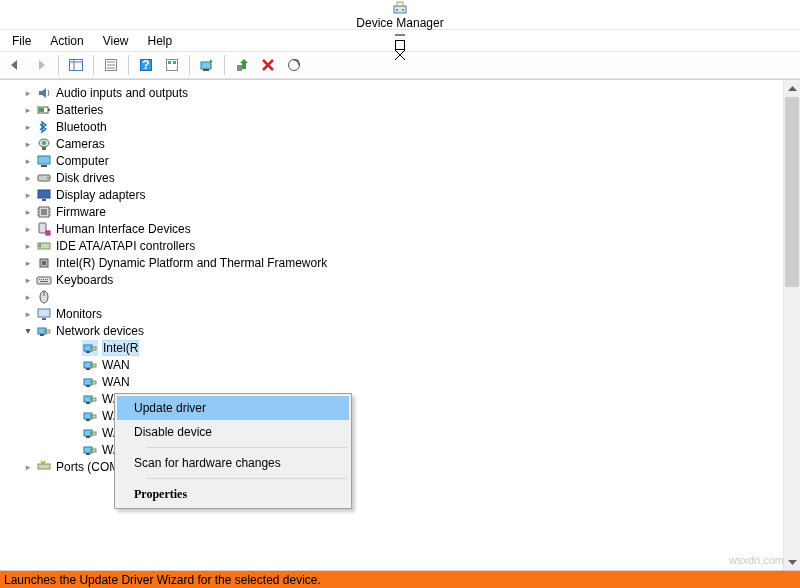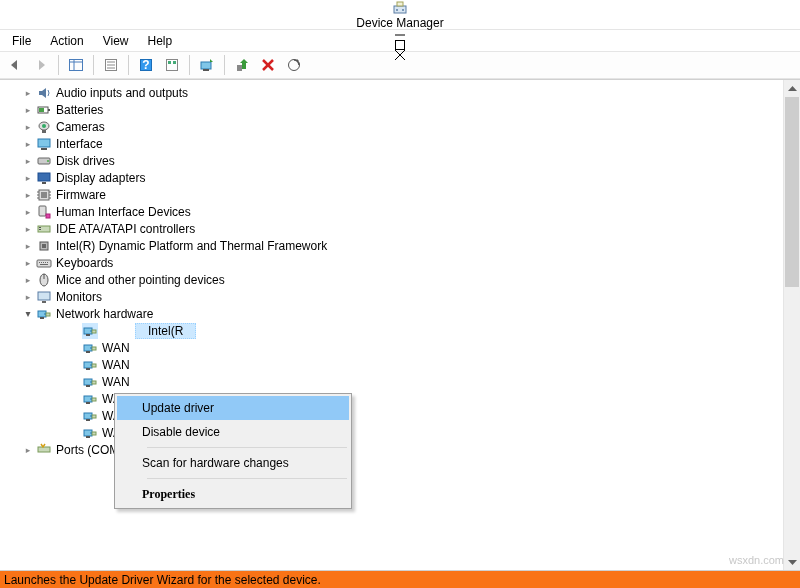--- a/index.html
+++ b/index.html
@@ -23,24 +23,24 @@
 .scrollbar .thumb { position: absolute; left: 1px; right: 1px; top: 17px; height: 190px; background: #cdcdcd; }
 .row { height: 17px; display: flex; align-items: center; white-space: nowrap; }
 .exp { width: 12px; height: 12px; display: flex; align-items: center; justify-content: center; margin-right: 2px; color: #666; }
 .exp::before { content: "▸"; font-size: 9px; color: #888; }
 .exp.open::before { content: "▾"; font-size: 10px; color: #595959; }
 .exp.none::before { content: ""; }
 .row .ico { width: 16px; height: 16px; margin-right: 4px; display: flex; align-items: center; justify-content: center; }
 .ind1 { padding-left: 16px; }
 .ind3 { padding-left: 62px; }
 .row.sel { }
-.row.sel .label { background: #cce8ff; border: 1px dotted #99d1ff; padding: 0 12px; margin-left: 33px; }
+.row.sel .label { background: #cce8ff; border: 1px dotted #99d1ff; padding: 0 0; }
 .row.sel .ico { background: #cce8ff; }
 .context-menu { position: absolute; left: 114px; top: 313px; width: 238px; background: #f0f0f0; border: 1px solid #a0a0a0; box-shadow: 3px 3px 3px rgba(0,0,0,0.2); padding: 2px; }
-.context-menu .mi { height: 24px; display: flex; align-items: center; padding-left: 25px; font-size: 12px; }
+.context-menu .mi { height: 24px; display: flex; align-items: center; padding-left: 17px; font-size: 12px; }
 .context-menu .mi.hi { background: #91c9f7; }
 .context-menu .msep { height: 1px; background: #d7d7d7; margin: 3px 2px 3px 30px; }
 .context-menu .mi.bold { font-weight: 600; font-family: Liberation Serif, serif; }
 .statusbar { position: absolute; left: 0; right: 0; bottom: 0; height: 18px; background: #f97316; border-top: 1px solid #d0d0d0; display: flex; align-items: center; padding: 0 4px; font-size: 12px; }
 .watermark { position: absolute; right: 16px; bottom: 22px; font-size: 11px; color: #c8c8c8; }
 svg { display: block; }
 </style>
 </head>
 <body>
 
@@ -172,36 +172,45 @@
               <rect x="12" y="7" width="2" height="2" fill="#555"></rect>
               <rect x="3" y="6" width="5" height="4" fill="#4aa04a"></rect>
             </svg>
           </span>
           <span class="label">Batteries</span>
         </div>
         <div class="row ind1">
           <span class="exp "></span>
           <span class="ico">
             <svg width="16" height="16">
+              <path d="M6 3 L10 6 L7 8 L10 10 L6 13 L7 8 Z M4 5 L7 8 L4 11" fill="none" stroke="#1a6db8" stroke-width="1.3"></path>
+            </svg>
+          </span>
+          <span class="label">Bluetooth</span>
+        </div>
+        <div class="row ind1">
+          <span class="exp "></span>
+          <span class="ico">
+            <svg width="16" height="16">
               <ellipse cx="8" cy="7" rx="5" ry="4" fill="#ddd" stroke="#666"></ellipse>
               <circle cx="8" cy="7" r="2" fill="#3a6"></circle>
               <rect x="6" y="11" width="4" height="3" fill="#666"></rect>
             </svg>
           </span>
           <span class="label">Cameras</span>
         </div>
         <div class="row ind1">
           <span class="exp "></span>
           <span class="ico">
             <svg width="16" height="16">
               <rect x="2" y="3" width="12" height="8" fill="#7fc6e8" stroke="#2a7bb0"></rect>
               <rect x="5" y="12" width="6" height="2" fill="#555"></rect>
             </svg>
           </span>
-          <span class="label">Interface</span>
+          <span class="label">Computer</span>
         </div>
         <div class="row ind1">
           <span class="exp "></span>
           <span class="ico">
             <svg width="16" height="16">
               <rect x="2" y="5" width="12" height="6" rx="1" fill="#ccc" stroke="#666"></rect>
               <circle cx="12" cy="8" r="1" fill="#4a4"></circle>
             </svg>
           </span>
           <span class="label">Disk drives</span>
@@ -279,21 +288,20 @@
           <span class="label">Keyboards</span>
         </div>
         <div class="row ind1">
           <span class="exp "></span>
           <span class="ico">
             <svg width="16" height="16">
               <ellipse cx="8" cy="8" rx="4" ry="6" fill="#ddd" stroke="#555"></ellipse>
               <line x1="8" y1="2" x2="8" y2="7" stroke="#555"></line>
             </svg>
           </span>
-          <span class="label">Mice and other pointing devices</span>
         </div>
         <div class="row ind1">
           <span class="exp "></span>
           <span class="ico">
             <svg width="16" height="16">
               <rect x="2" y="3" width="12" height="8" fill="#cfe3f2" stroke="#5a7ca3"></rect>
               <rect x="6" y="12" width="4" height="2" fill="#666"></rect>
             </svg>
           </span>
           <span class="label">Monitors</span>
@@ -301,21 +309,21 @@
         <div class="row ind1">
           <span class="exp open"></span>
           <span class="ico">
             <svg width="16" height="16">
               <rect x="2" y="5" width="8" height="6" fill="#7fc6e8" stroke="#2a7bb0"></rect>
               <rect x="4" y="11" width="4" height="2" fill="#555"></rect>
               <rect x="10" y="7" width="4" height="3" fill="#c9d9b9" stroke="#7a9a5a"></rect>
               <line x1="10" y1="8" x2="8" y2="8" stroke="#2a7bb0"></line>
             </svg>
           </span>
-          <span class="label">Network hardware</span>
+          <span class="label">Network devices</span>
         </div>
         <div class="row ind3 sel">
           <span class="exp none"></span>
           <span class="ico">
             <svg width="16" height="16">
               <rect x="2" y="5" width="8" height="6" fill="#7fc6e8" stroke="#2a7bb0"></rect>
               <rect x="4" y="11" width="4" height="2" fill="#555"></rect>
               <rect x="10" y="7" width="4" height="3" fill="#c9d9b9" stroke="#7a9a5a"></rect>
               <line x1="10" y1="8" x2="8" y2="8" stroke="#2a7bb0"></line>
             </svg>

